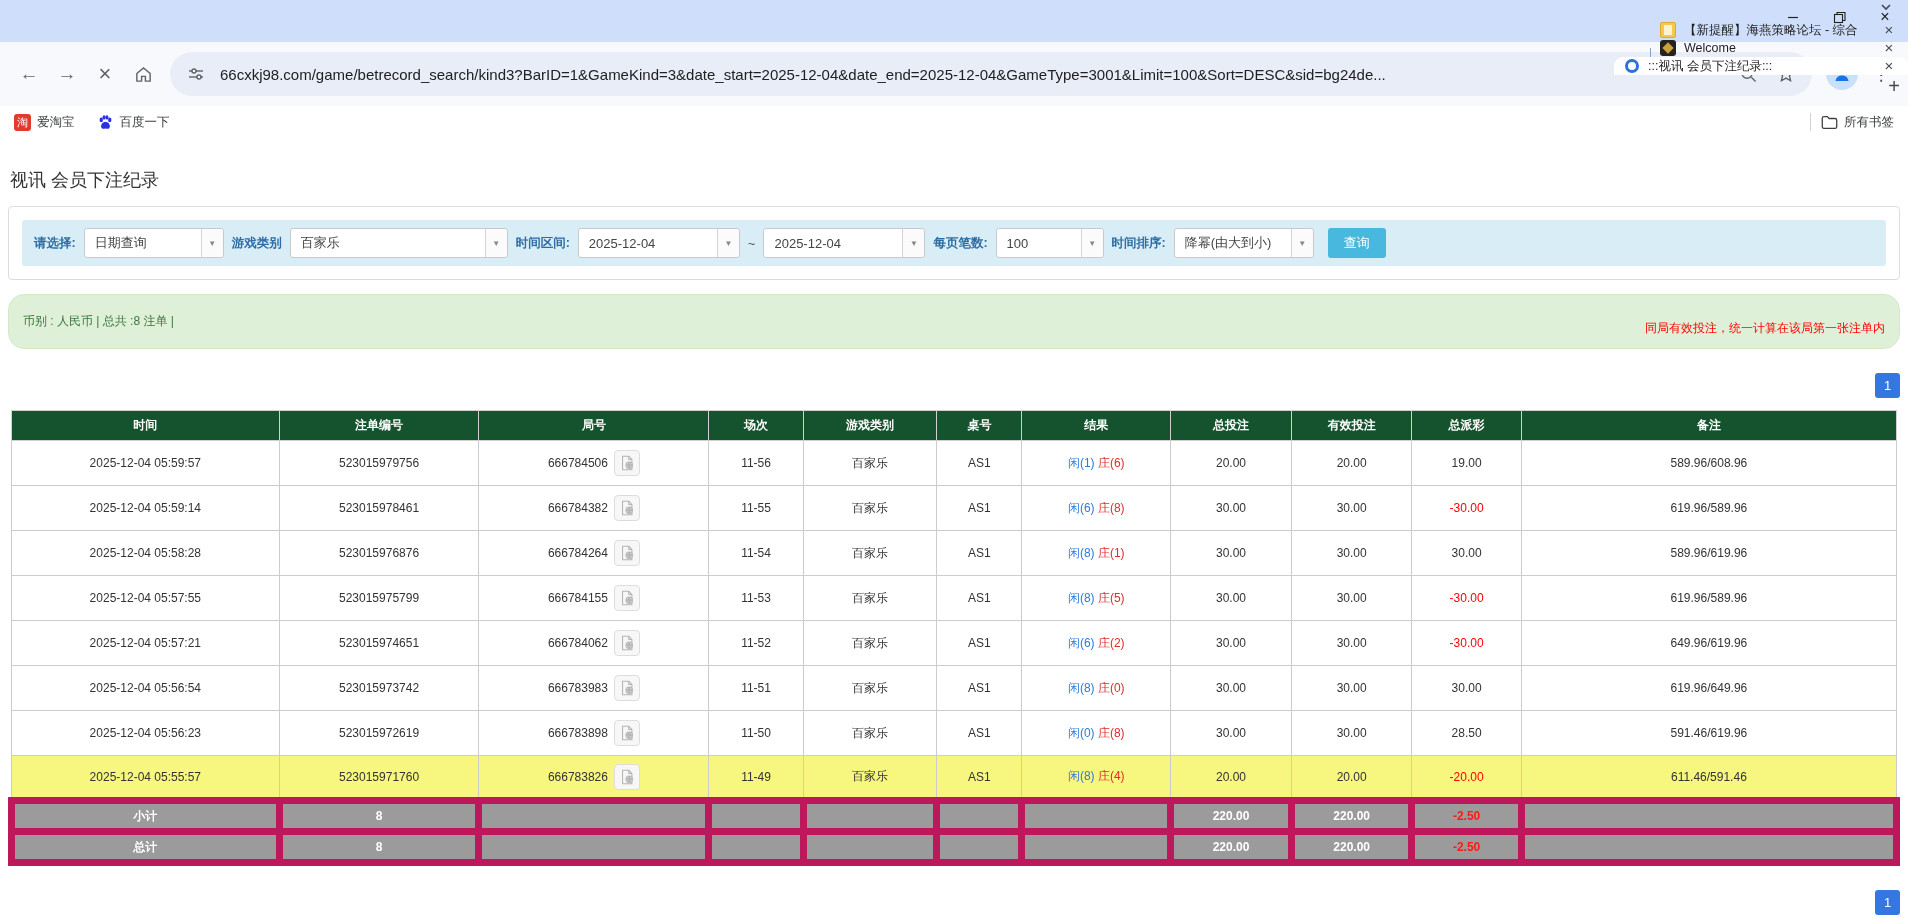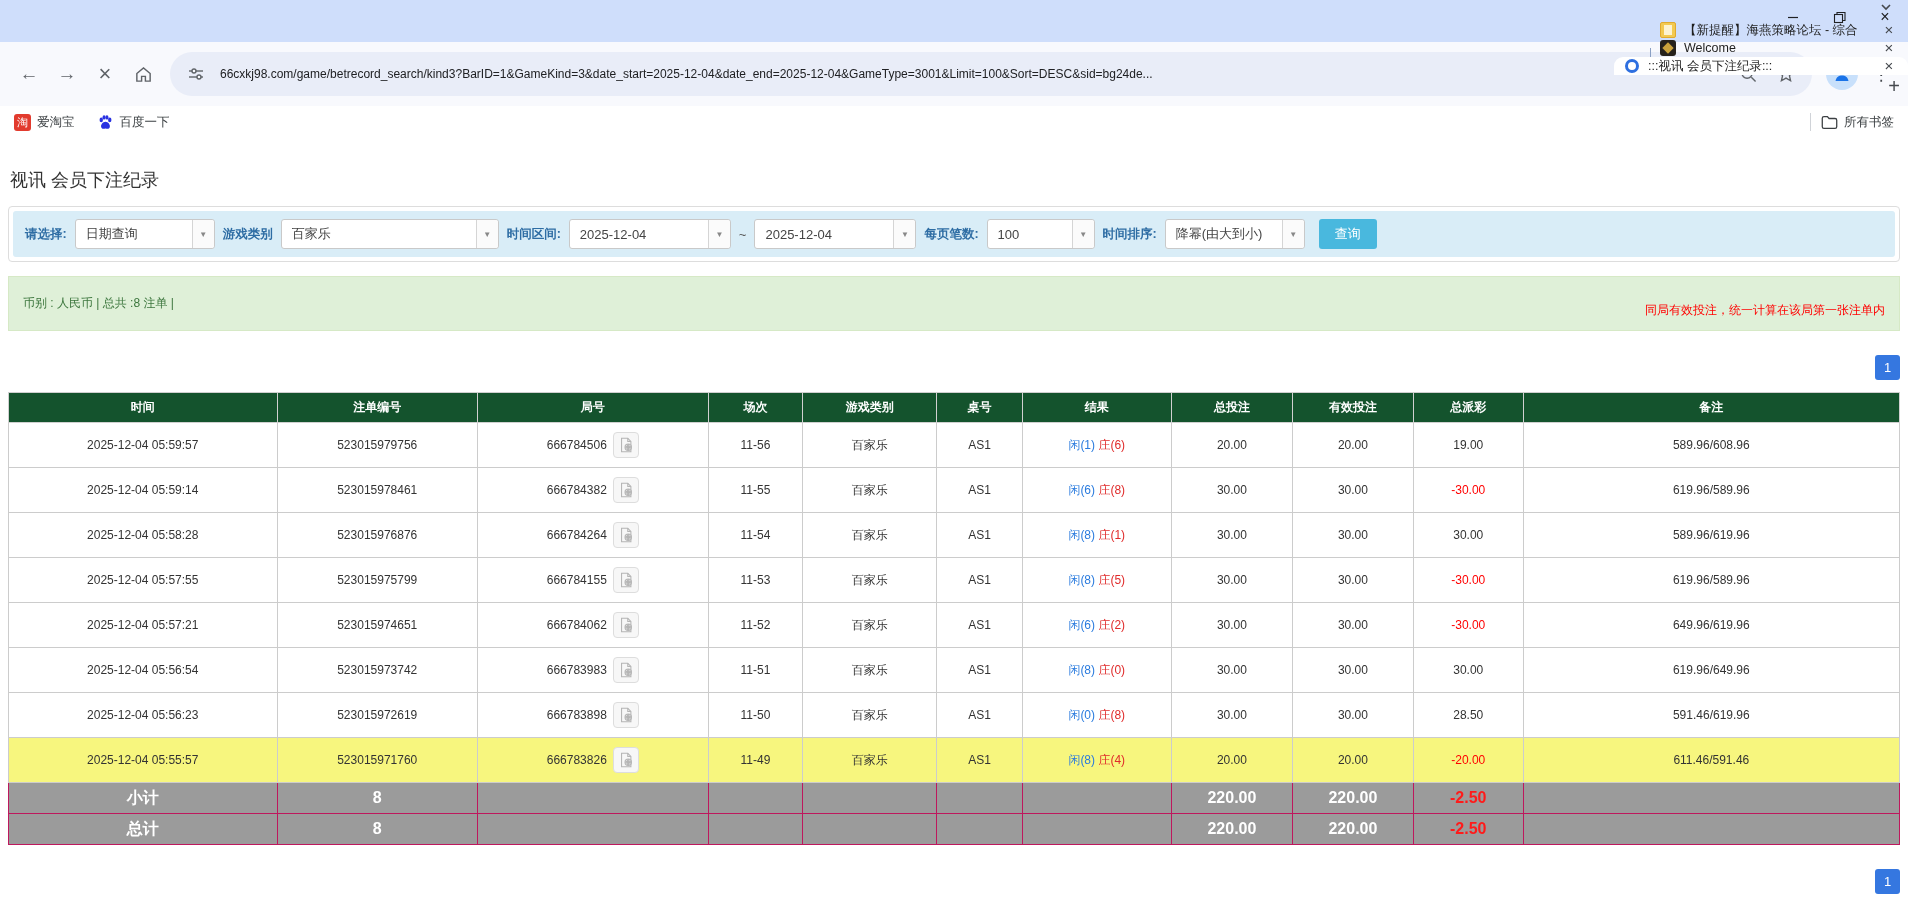--- a/index.html
+++ b/index.html
@@ -22,64 +22,64 @@
   .fav-dark i { display:block; width:8px; height:8px; background:#caa23c; transform:rotate(45deg); }
   .fav-blue { border:3px solid #2e6fe0; border-radius:50%; width:14px; height:14px; }
   .newtab { width:28px; height:28px; margin:0 0 6px 8px; font-size:20px; color:#45494e; display:flex; align-items:center; justify-content:center; border-radius:50%; cursor:pointer; }
   .win-controls { position:absolute; right:0; top:0; height:34px; display:flex; align-items:center; }
   .win-btn { width:46px; height:34px; display:flex; align-items:center; justify-content:center; color:#202124; font-size:16px; cursor:pointer; }
 
   .toolbar { height:64px; background:#f8f9fd; display:flex; align-items:center; padding:0 12px; gap:4px; }
   .nav-ic { width:34px; height:34px; display:flex; align-items:center; justify-content:center; font-size:19px; color:#5f6368; border-radius:50%; cursor:pointer; flex:none; }
   .nav-ic.stop { font-size:22px; }
   .urlpill { flex:1; height:44px; margin:0 6px; background:#e9edf8; border-radius:22px; display:flex; align-items:center; padding:0 12px; gap:10px; min-width:0; }
-  .url-text { flex:1; font-size:12px; color:#202124; white-space:nowrap; overflow:hidden; }
+  .url-text { flex:1; font-size:15px; color:#202124; white-space:nowrap; overflow:hidden; }
   .pill-ic { width:28px; height:28px; display:flex; align-items:center; justify-content:center; color:#5f6368; font-size:18px; border-radius:50%; cursor:pointer; flex:none; }
   .avatar { width:32px; height:32px; border-radius:50%; background:#c8e0fb; display:flex; align-items:center; justify-content:center; margin:0 4px; cursor:pointer; flex:none; }
   .menu-dots { width:30px; height:30px; display:flex; align-items:center; justify-content:center; color:#45494e; font-size:17px; cursor:pointer; flex:none; letter-spacing:0; }
 
   .bookmarkbar { height:32px; background:#fff; display:flex; align-items:center; padding:0 14px; font-size:12.5px; color:#3c4043; }
   .bm-item { display:flex; align-items:center; gap:6px; margin-right:22px; cursor:pointer; }
   .bm-ic-tao { width:17px; height:17px; background:#e23b2e; border-radius:3px; color:#fff; font-size:11px; display:flex; align-items:center; justify-content:center; }
   .bm-right { margin-left:auto; display:flex; align-items:flex-end; gap:10px; }
   .bm-divider { width:1px; height:18px; background:#d0d3d8; }
   .bm-all { display:flex; align-items:center; gap:6px; cursor:pointer; }
 
   
   .main { background:#fff; }
   .page-title { font-size:18px; font-weight:400; color:#333; margin:30px 0 0 10px; }
 
-  .filter-panel { margin:14px 8px 0 8px; border:1px solid #ddd; border-radius:4px; padding:4px; background:#fff; }
+  .filter-panel { margin:14px 8px 0 8px; border:1px solid #ddd; border-radius:4px; padding:13px; background:#fff; }
   .filter-bar { background:#d9edf7; border-radius:3px; padding:8px 12px; display:flex; align-items:center; gap:8px; }
   .f-label { color:#2e6da4; font-weight:bold; font-size:12.5px; white-space:nowrap; }
   .select { background:#fff; border:1px solid #c9c9c9; border-radius:3px; height:30px; display:flex; align-items:center; cursor:pointer; }
   .select .val { padding:0 10px; font-size:13px; color:#444; white-space:nowrap; flex:1; }
   .select .arr { width:22px; height:100%; border-left:1px solid #d5d5d5; background:#fbfbfb; display:flex; align-items:center; justify-content:center; font-size:8px; color:#888; border-radius:0 3px 3px 0; }
   .w-sel1 { width:140px; } .w-sel2 { width:218px; } .w-date { width:162px; } .w-pp { width:108px; } .w-sort { width:140px; }
   .tilde { color:#555; font-size:13px; }
   .btn-search { background:#49b8de; color:#fff; border:none; border-radius:3px; height:30px; padding:0 16px; font-size:13px; cursor:pointer; margin-left:6px; }
 
-  .info-bar { margin:14px 8px 0 8px; background:#dff0d8; border:1px solid #d6e9c6; border-radius:0; padding:11px 14px; display:flex; align-items:center; justify-content:space-between; font-size:12px; }
+  .info-bar { margin:14px 8px 0 8px; background:#dff0d8; border:1px solid #d6e9c6; border-radius:16px; padding:11px 14px; display:flex; align-items:center; justify-content:space-between; font-size:12px; }
   .info-left { color:#3c763d; }
   .info-right { color:#ff0000;margin-top:14px; }
 
   .pagerow { display:flex; justify-content:flex-end; margin:24px 8px 0 8px; }
   .page-num { min-width:25px; height:25px; background:#3577e0; color:#fff; font-size:13px; display:flex; align-items:center; justify-content:center; border-radius:3px; cursor:pointer; }
 
   table.bet { width:1892px; margin:12px 8px 0 8px; border-collapse:collapse; table-layout:fixed; font-size:12px; }
   table.bet th { background:#14532d; color:#fff; font-weight:bold; height:30px; border:1px solid #d0d0d0; text-align:center; }
   table.bet td { border:1px solid #ccc; height:45px; text-align:center; color:#333; background:#fff; }
   tr.highlight td { background:#f7f67e; }
   .res-p { color:#2a7bde; }
   .res-b { color:#e02b2b; }
   .val-link { color:#2a7bde; cursor:pointer; }
   .neg { color:#ff0000 !important; }
   .round-cell { display:flex; align-items:center; justify-content:center; gap:6px; }
   .film-btn { width:26px; height:26px; border:1px solid #ddd; background:#f7f7f7; border-radius:4px; display:inline-flex; align-items:center; justify-content:center; cursor:pointer; }
-  tr.footer td { background:#9b9b9b; color:#fff; height:31px; border:1px solid #be185d; font-weight:bold; font-size:16px; }
+  tr.footer td { background:#9b9b9b; color:#fff; height:31px; border:7px solid #be185d; font-weight:bold; font-size:12px; }
   tr.footer td.neg { color:#ff1a1a !important; }
 </style>
 </head>
 <body>
 
 <div class="tabstrip">
   <div class="tab-search">
     <svg width="14" height="14" viewBox="0 0 14 14">
         <polyline points="3,5 7,9 11,5" fill="none" stroke="#45494e" stroke-width="1.6"></polyline>
       </svg>

